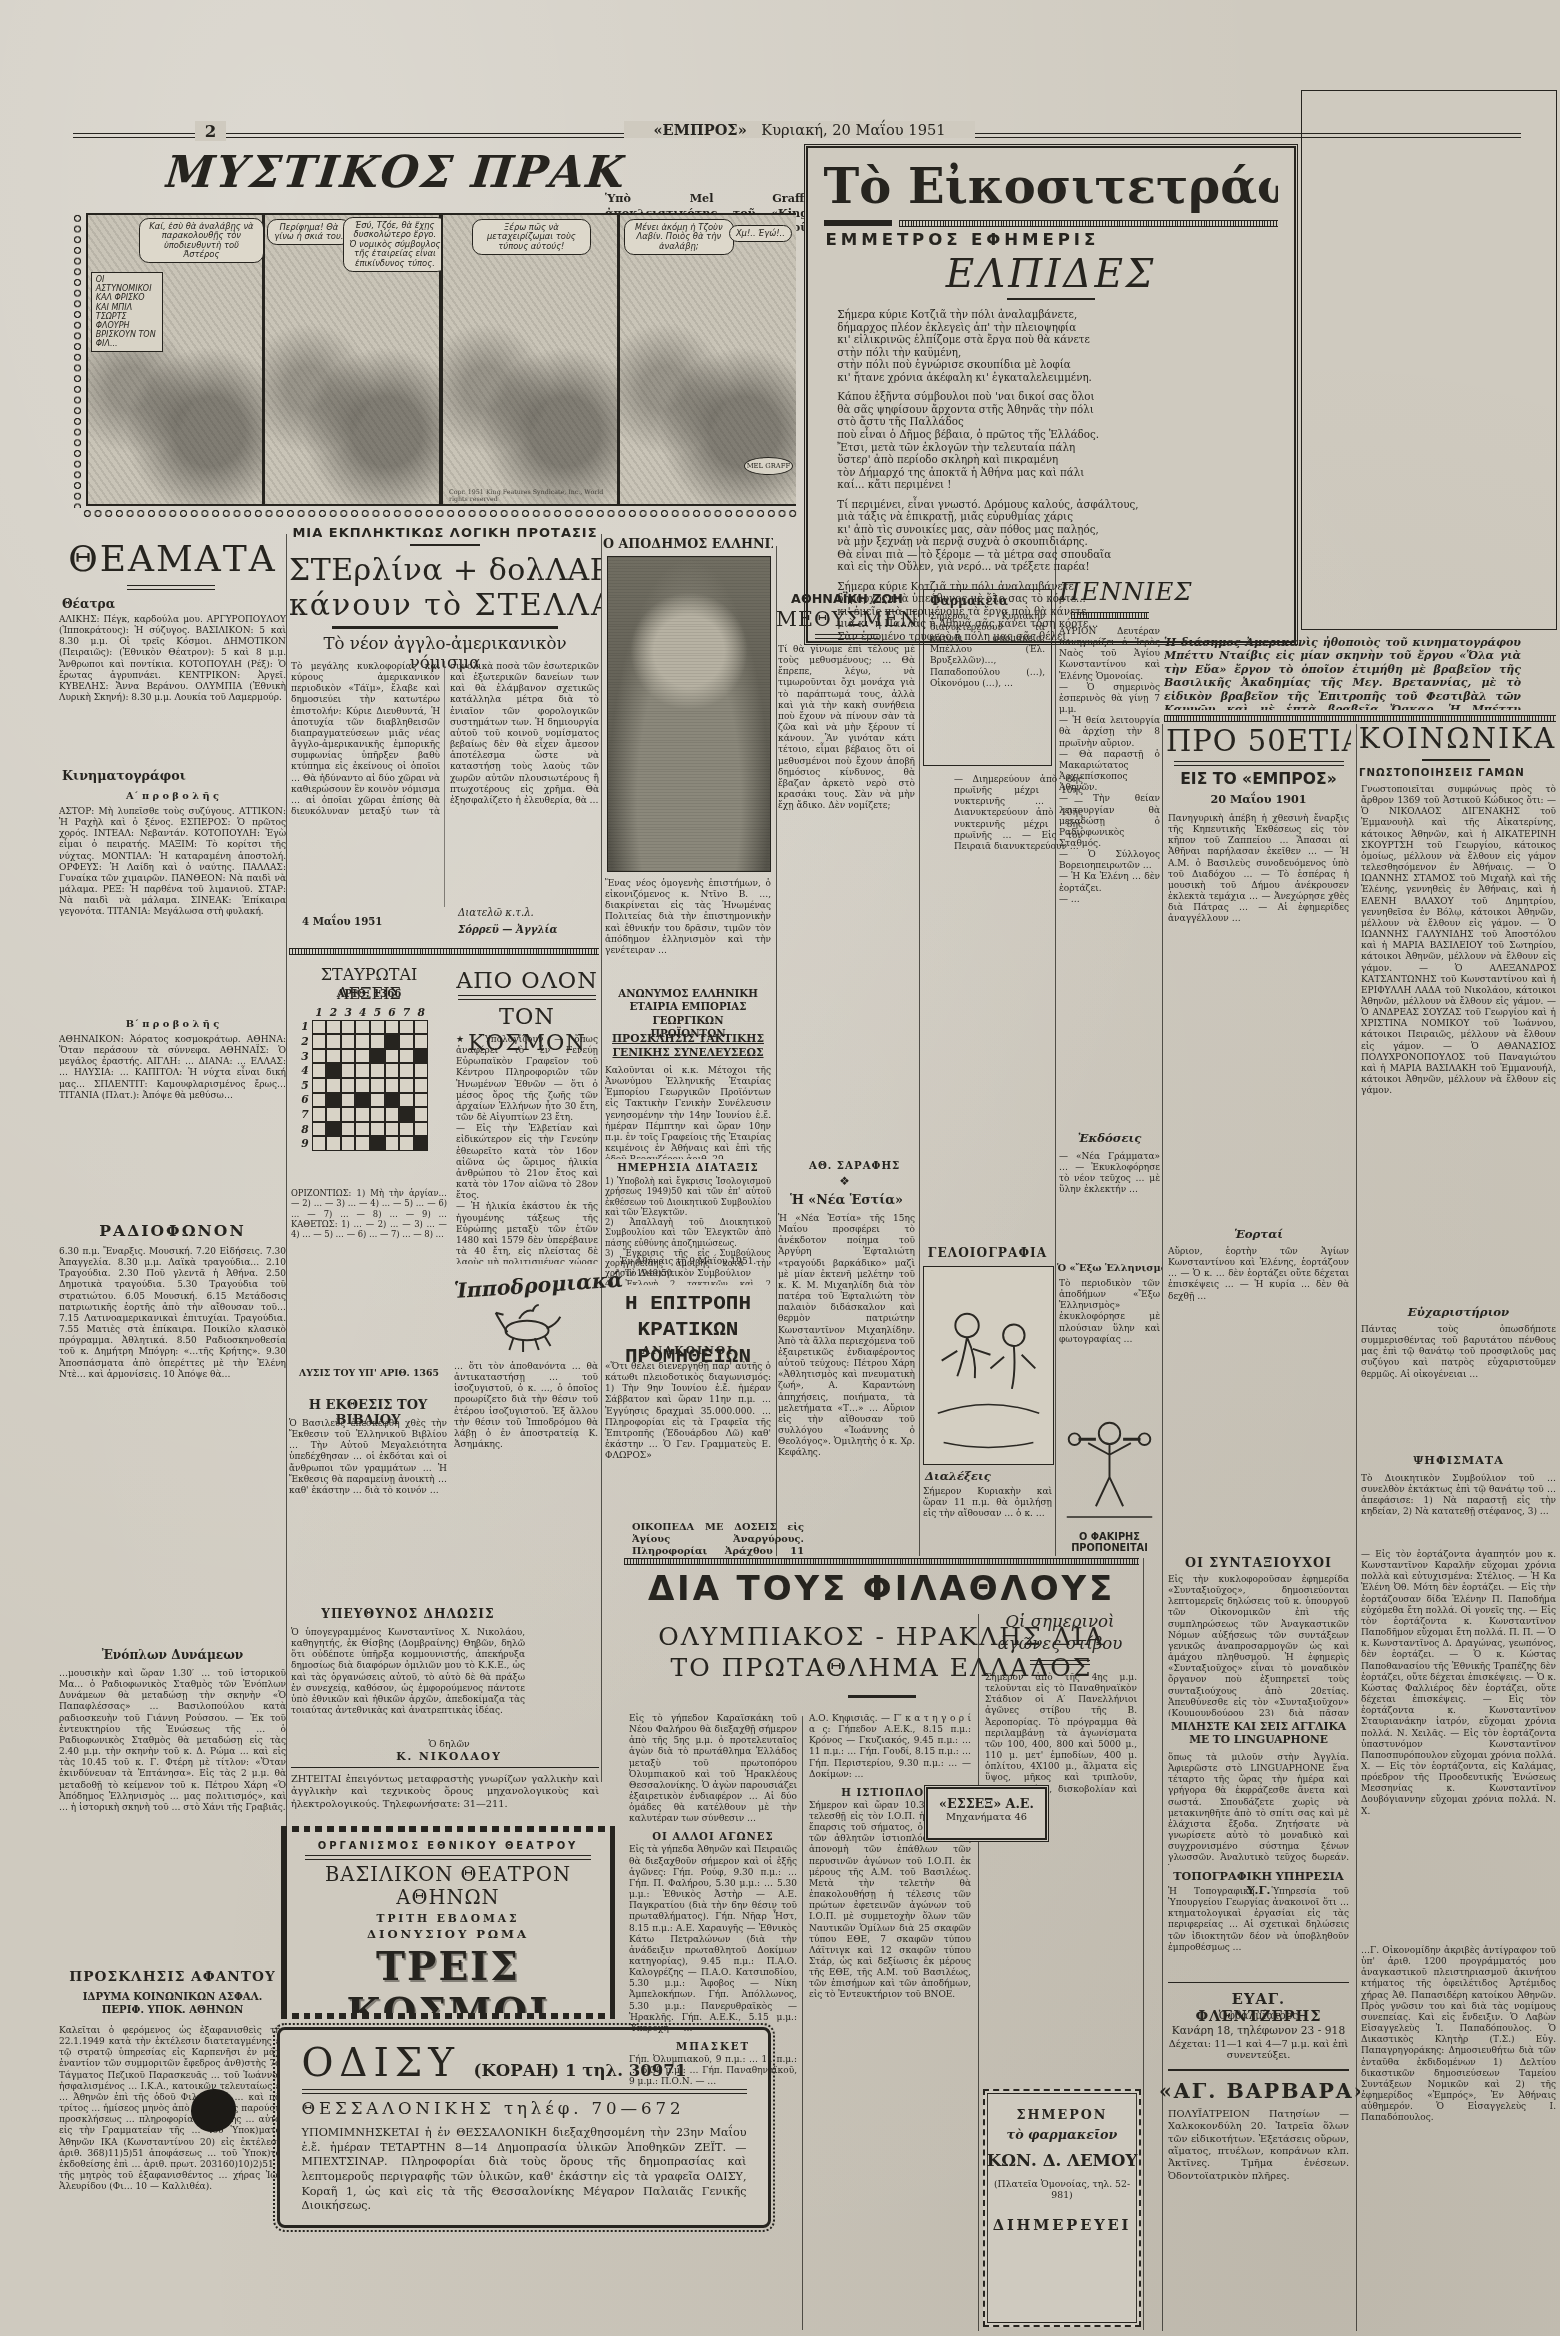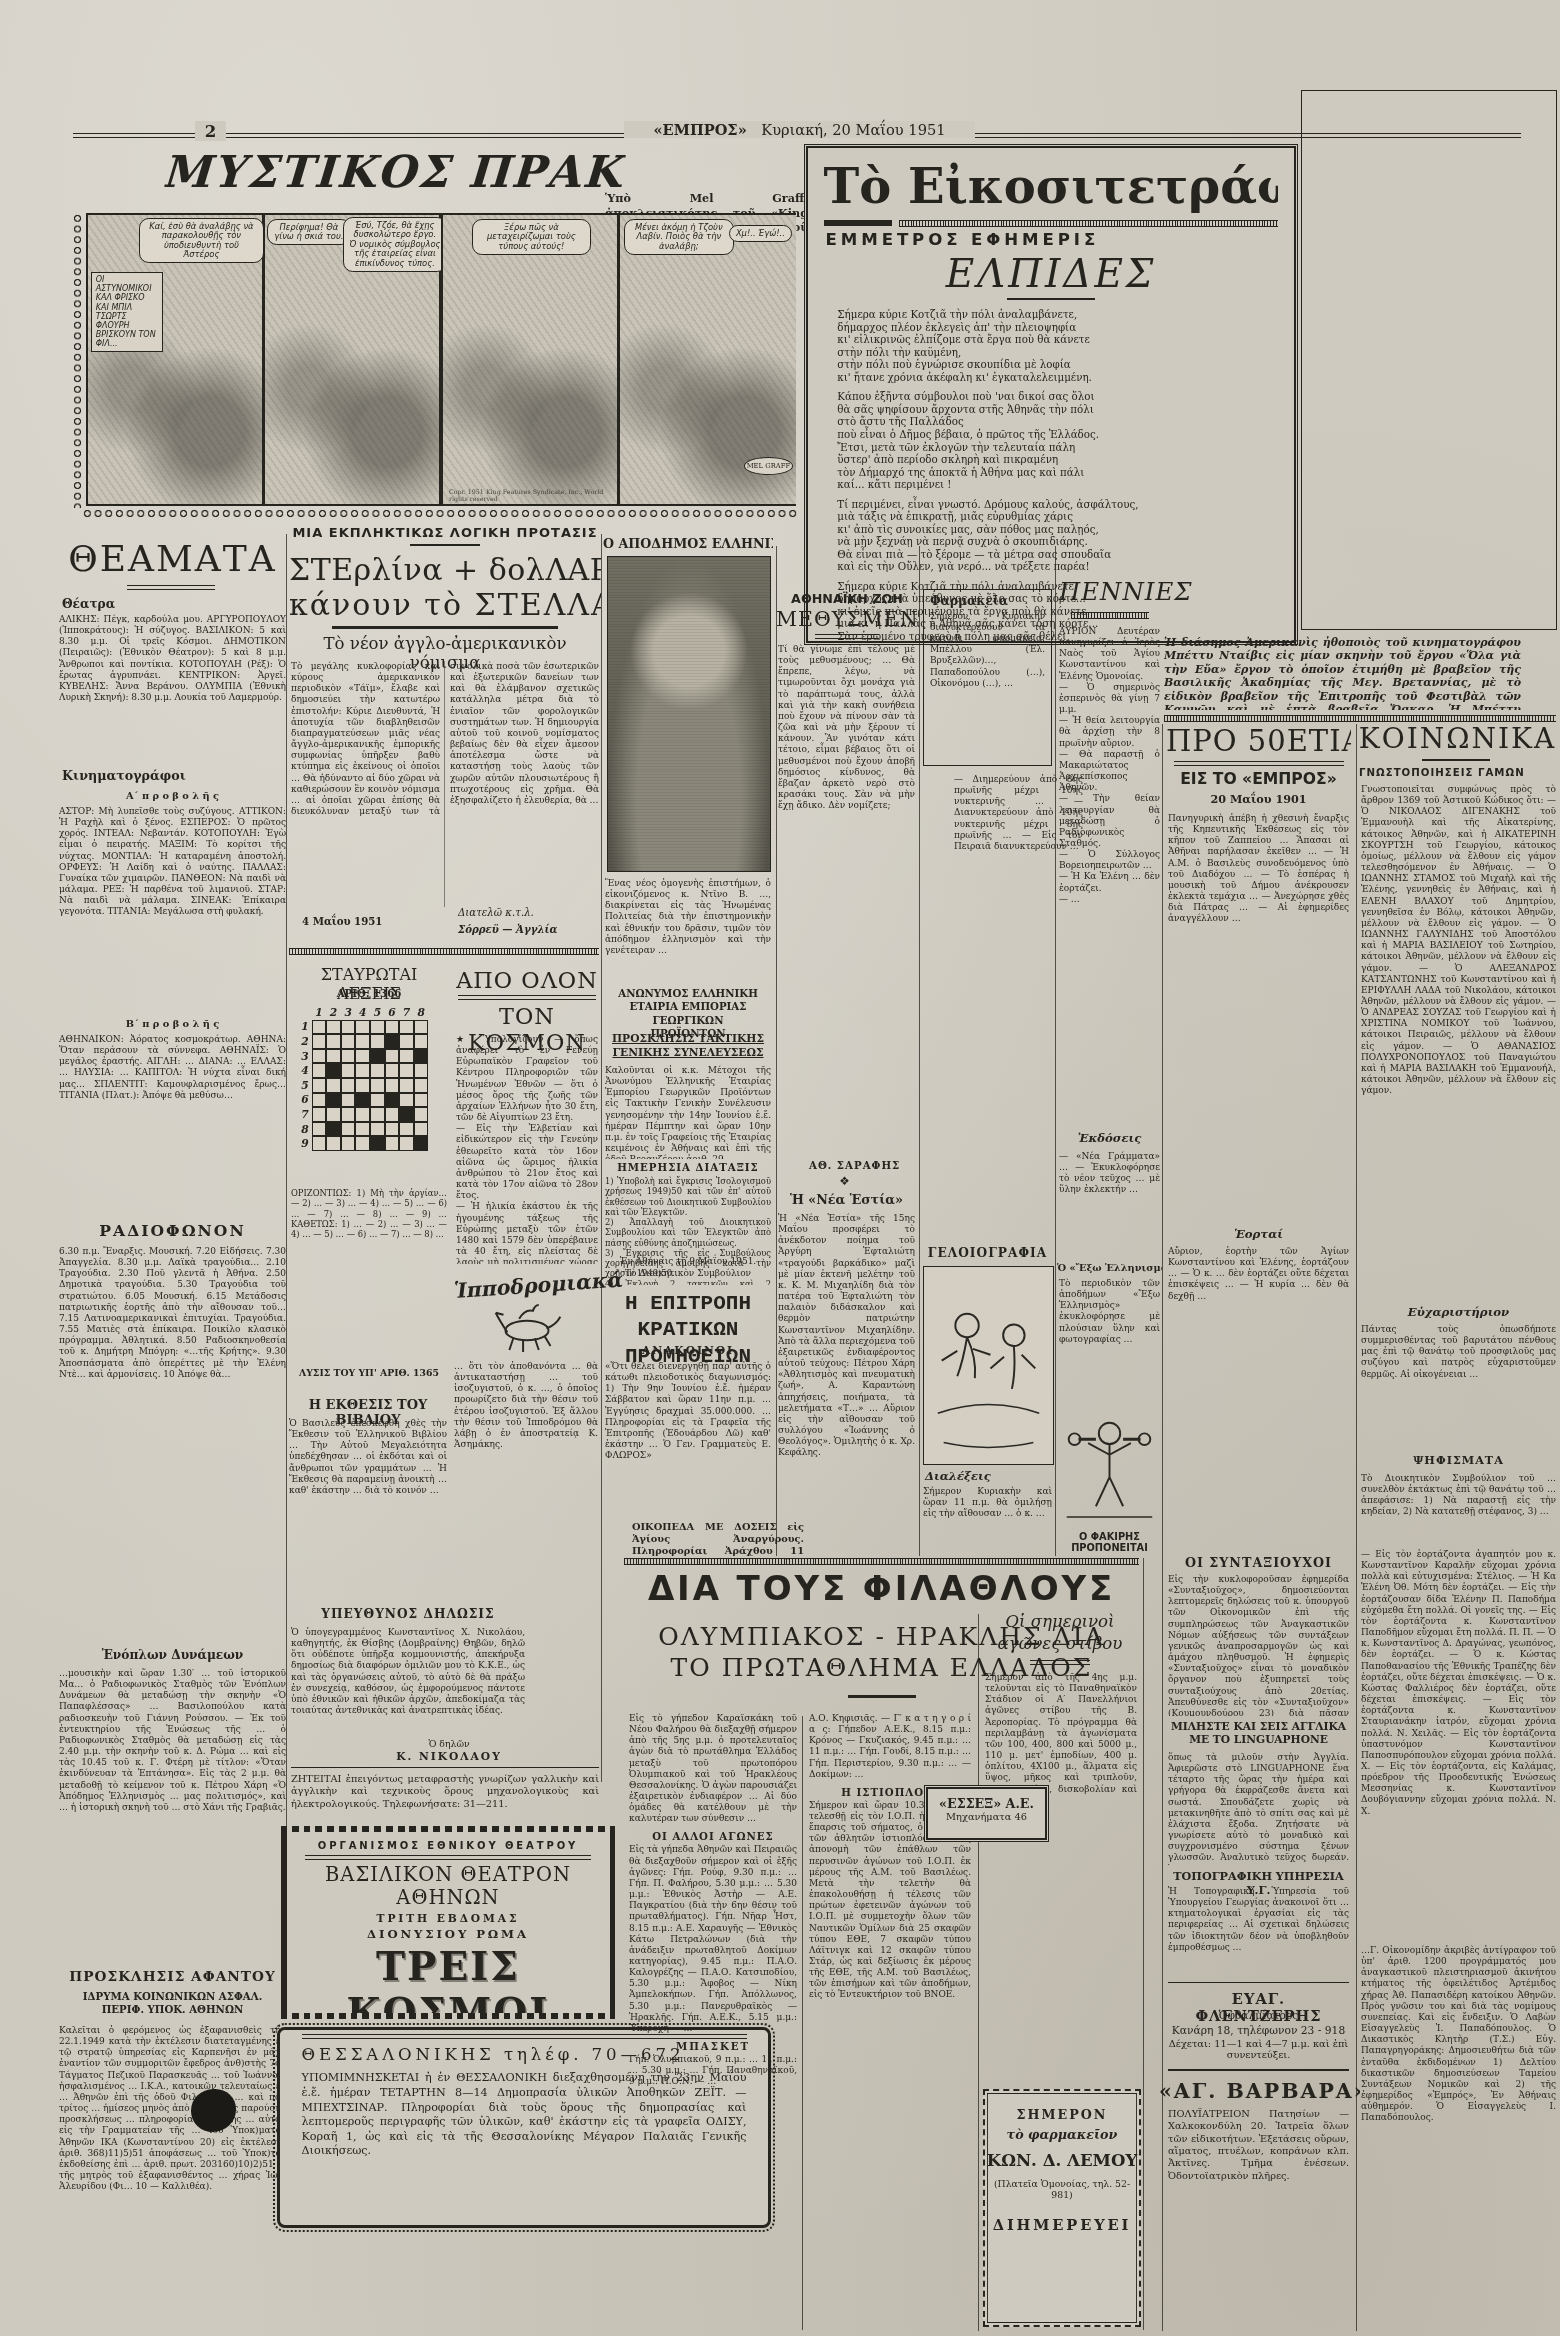--- a/index.html
+++ b/index.html
@@ -312,20 +312,24 @@
     <div class="ct b sans" style="font-size:10px;letter-spacing:2.9px;margin-top:7.8px;">ΟΡΓΑΝΙΣΜΟΣ ΕΘΝΙΚΟΥ ΘΕΑΤΡΟΥ</div>
     <div class="dbl" style="margin:3.9px 17.6px;"></div>
     <div class="ct" style="font-size:19.5px;letter-spacing:1px;">ΒΑΣΙΛΙΚΟΝ ΘΕΑΤΡΟΝ ΑΘΗΝΩΝ</div>
     <div class="ct b" style="font-size:10.7px;letter-spacing:2.9px;margin-top:2.9px;">ΤΡΙΤΗ ΕΒΔΟΜΑΣ</div>
     <div class="ct b" style="font-size:11.7px;letter-spacing:2.9px;margin-top:2px;">ΔΙΟΝΥΣΙΟΥ ΡΩΜΑ</div>
     <div class="ct b" style="font-size:39px;letter-spacing:2px;margin-top:2px;text-shadow:1.5px 1.5px 0 rgba(38,36,31,.45);">ΤΡΕΙΣ ΚΟΣΜΟΙ</div>
 
   </div>
 
   <div class="abs wavy clip" style="left:277px;top:2027px;width:488px;height:195px;background:#cfcabf;">
+    <div style="display:flex;align-items:baseline;gap:13.7px;margin:9.8px 0 0 21.5px;">
+      <span style="font-size:39px;letter-spacing:5.9px;">ΟΔΙΣΥ</span>
+      <span class="b" style="font-size:16.6px;">(ΚΟΡΑΗ) 1 τηλ. 30971</span>
+    </div>
     <div class="dbl" style="margin:3.9px 21.5px 5.9px 21.5px;"></div>
     <div style="font-size:16.6px;letter-spacing:3.9px;margin-left:21.5px;">ΘΕΣΣΑΛΟΝΙΚΗΣ τηλέφ. 70—672</div>
     <div class="jt" style="font-size:11.2px;line-height:1.3;margin:7.8px 21.5px 0 21.5px;">ΥΠΟΜΙΜΝΗΣΚΕΤΑΙ ἡ ἐν ΘΕΣΣΑΛΟΝΙΚΗ διεξαχθησομένη τὴν 23ην Μαΐου ἑ.ἔ. ἡμέραν ΤΕΤΑΡΤΗΝ 8—14 Δημοπρασία ὑλικῶν Ἀποθηκῶν ΖΕΪΤ. — ΜΠΕΧΤΣΙΝΑΡ. Πληροφορίαι διὰ τοὺς ὅρους τῆς δημοπρασίας καὶ λεπτομεροῦς περιγραφῆς τῶν ὑλικῶν, καθ' ἑκάστην εἰς τὰ γραφεῖα ΟΔΙΣΥ, Κοραῆ 1, ὡς καὶ εἰς τὰ τῆς Θεσσαλονίκης Μέγαρον Παλαιᾶς Γενικῆς Διοικήσεως.</div>
   </div>
 
   <div class="abs ct b clip" style="left:603px;top:536px;width:170px;font-size:12.7px;white-space:nowrap;">Ο ΑΠΟΔΗΜΟΣ ΕΛΛΗΝΙΣΜΟΣ</div>
   <div class="abs ph ph-port" style="left:607px;top:556px;width:162px;height:314px;"></div>
   <div class="abs jt t9 clip" style="left:605px;top:878px;width:166px;height:103px;">Ἕνας νέος ὁμογενὴς ἐπιστήμων, ὁ εἰκονιζόμενος κ. Ντῖνο Β. …, διακρίνεται εἰς τὰς Ἡνωμένας Πολιτείας διὰ τὴν ἐπιστημονικὴν καὶ ἐθνικήν του δρᾶσιν, τιμῶν τὸν ἀπόδημον ἑλληνισμὸν καὶ τὴν γενέτειραν …</div>
 
   <div class="abs ct b pre" style="left:603px;top:987px;width:170px;font-size:10.2px;line-height:1.3;">ΑΝΩΝΥΜΟΣ ΕΛΛΗΝΙΚΗ

